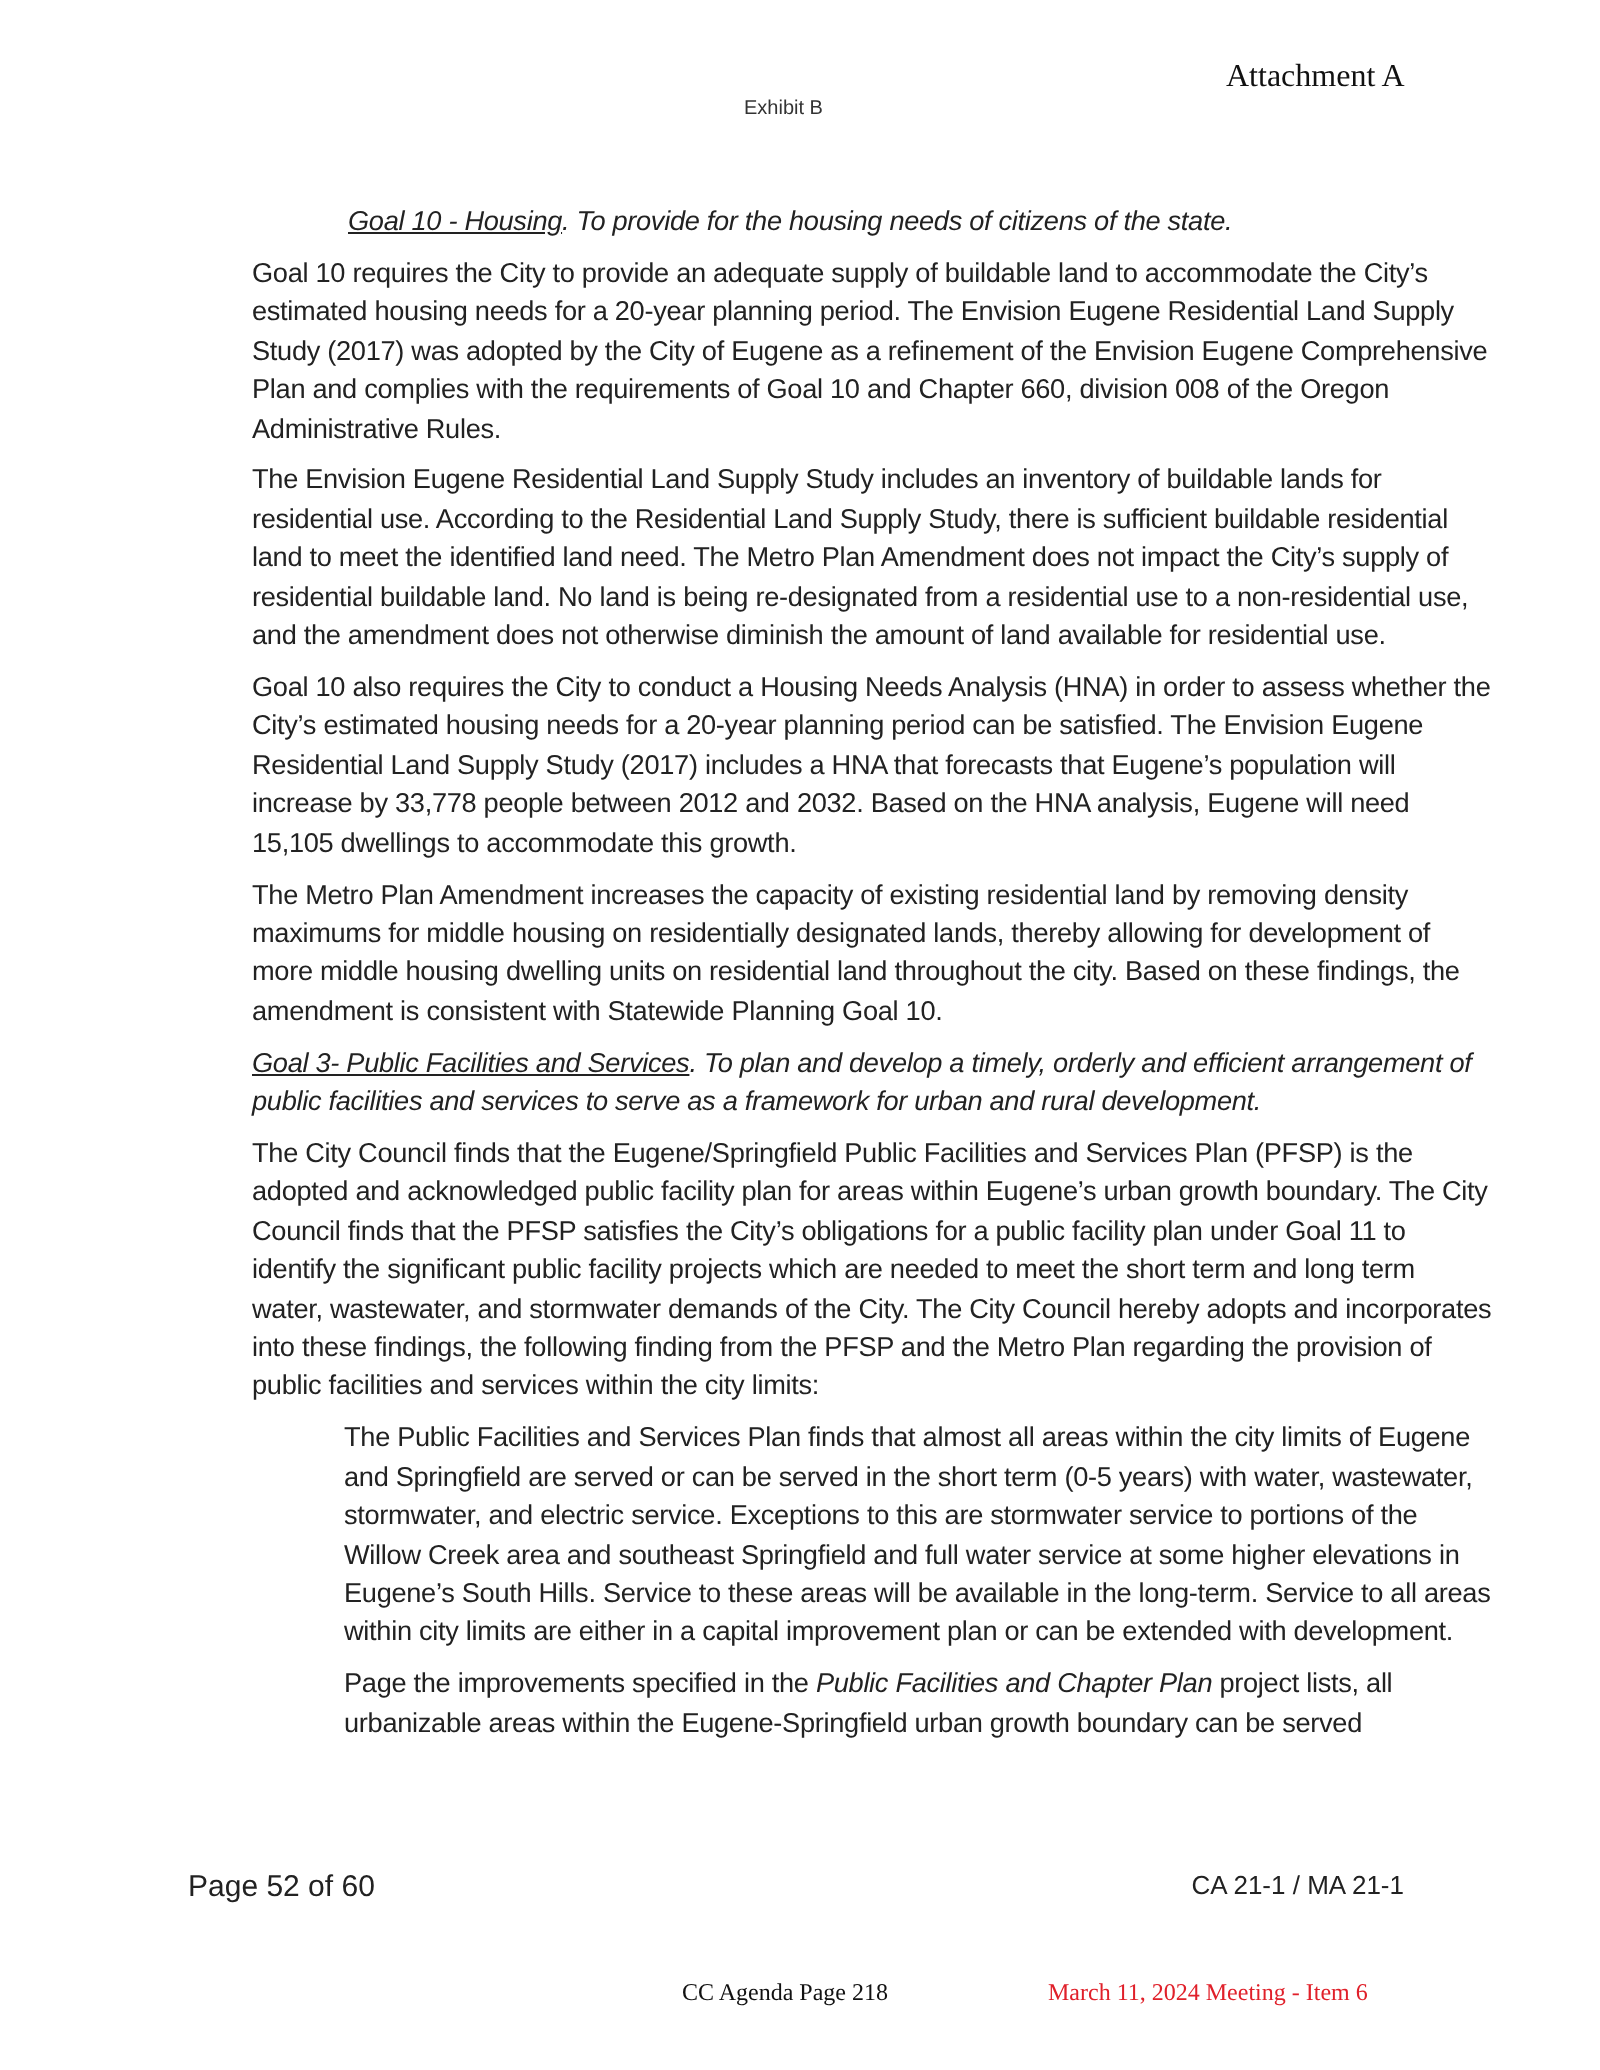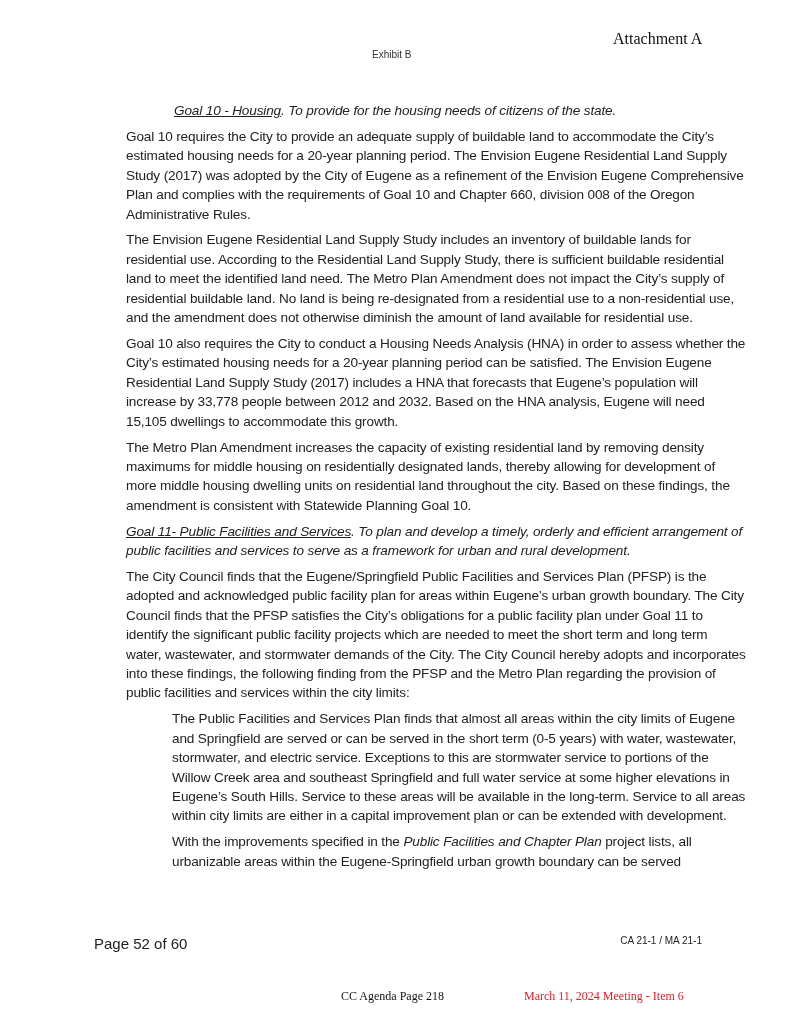--- a/index.html
+++ b/index.html
@@ -9,44 +9,44 @@
     .serif { font-family: Liberation Serif, serif; }
     #attachment { left: 613px; top: 30px; font-size: 16px; color: #111; }
     #exhibit { left: 372px; top: 49px; font-size: 10px; color: #333; }
     .body-text { position: absolute; left: 94px; width: 620px; font-size: 13.6px; line-height: 19.4px; color: #222; letter-spacing: -0.15px; }
     .para { margin: 0 0 6.5px 0; }
     .it { font-style: italic; }
     .ul { text-decoration: underline; }
     .indent-first { padding-left: 48px; }
     .block { padding-left: 46px; }
     #footer-left { left: 94px; top: 935px; font-size: 15px; color: #222; }
-    #footer-right { right: 98px; top: 935px; font-size: 10px; color: #222; }
+    #footer-right { right: 98px; top: 935px; font-size: 13px; color: #222; }
     #agenda { left: 341px; top: 989px; font-size: 12px; color: #111; text-align: center; }
     #meeting { left: 524px; top: 989px; font-size: 12px; color: #e0202a; }
   </style>
 </head>
 <body>
 
 <div id="attachment" class="abs serif">Attachment A</div>
 <div id="exhibit" class="abs">Exhibit B</div>
 
 <div class="body-text" style="top:101px;margin-left:32px;">
   <p class="para it indent-first">
     <span class="ul">Goal 10 - Housing</span><span>. To provide for the housing needs of citizens of the state.</span>
   </p>
   <p class="para">Goal 10 requires the City to provide an adequate supply of buildable land to accommodate the City’s estimated housing needs for a 20-year planning period. The Envision Eugene Residential Land Supply Study (2017) was adopted by the City of Eugene as a refinement of the Envision Eugene Comprehensive Plan and complies with the requirements of Goal 10 and Chapter 660, division 008 of the Oregon Administrative Rules.</p>
   <p class="para">The Envision Eugene Residential Land Supply Study includes an inventory of buildable lands for residential use. According to the Residential Land Supply Study, there is sufficient buildable residential land to meet the identified land need.  The Metro Plan Amendment does not impact the City’s supply of residential buildable land. No land is being re-designated from a residential use to a non-residential use, and the amendment does not otherwise diminish the amount of land available for residential use.</p>
   <p class="para">Goal 10 also requires the City to conduct a Housing Needs Analysis (HNA) in order to assess whether the City’s estimated housing needs for a 20-year planning period can be satisfied. The Envision Eugene Residential Land Supply Study (2017) includes a HNA that forecasts that Eugene’s population will increase by 33,778 people between 2012 and 2032. Based on the HNA analysis, Eugene will need 15,105 dwellings to accommodate this growth.</p>
   <p class="para">The Metro Plan Amendment increases the capacity of existing residential land by removing density maximums for middle housing on residentially designated lands, thereby allowing for development of more middle housing dwelling units on residential land throughout the city. Based on these findings, the amendment is consistent with Statewide Planning Goal 10.</p>
   <p class="para it">
-    <span class="ul">Goal 11- Public Facilities and Services</span><span>. To plan and develop a timely, orderly and efficient arrangement of public facilities and services to serve as a framework for urban and rural development.</span>
+    <span class="ul">Goal 3- Public Facilities and Services</span><span>. To plan and develop a timely, orderly and efficient arrangement of public facilities and services to serve as a framework for urban and rural development.</span>
   </p>
   <p class="para">The City Council finds that the Eugene/Springfield Public Facilities and Services Plan (PFSP) is the adopted and acknowledged public facility plan for areas within Eugene’s urban growth boundary. The City Council finds that the PFSP satisfies the City’s obligations for a public facility plan under Goal 11 to identify the significant public facility projects which are needed to meet the short term and long term water, wastewater, and stormwater demands of the City.  The City Council hereby adopts and incorporates into these findings, the following finding from the PFSP and the Metro Plan regarding the provision of public facilities and services within the city limits:</p>
   <p class="para block">The Public Facilities and Services Plan finds that almost all areas within the city limits of Eugene and Springfield are served or can be served in the short term (0-5 years) with water, wastewater, stormwater, and electric service.  Exceptions to this are stormwater service to portions of the Willow Creek area and southeast Springfield and full water service at some higher elevations in Eugene’s South Hills.  Service to these areas will be available in the long-term.  Service to all areas within city limits are either in a capital improvement plan or can be extended with development.</p>
   <p class="para block">
-    <span>With the improvements specified in the </span><span class="it">Public Facilities and Chapter Plan</span><span> project lists, all urbanizable areas within the Eugene-Springfield urban growth boundary can be served</span>
+    <span>Page the improvements specified in the </span><span class="it">Public Facilities and Chapter Plan</span><span> project lists, all urbanizable areas within the Eugene-Springfield urban growth boundary can be served</span>
   </p>
 </div>
 
 <div id="footer-left" class="abs">Page 52 of 60</div>
 <div id="footer-right" class="abs">CA 21-1 / MA 21-1</div>
 <div id="agenda" class="abs serif">CC Agenda Page 218</div>
 <div id="meeting" class="abs serif">March 11, 2024 Meeting - Item 6</div>
 
 </body></html>

